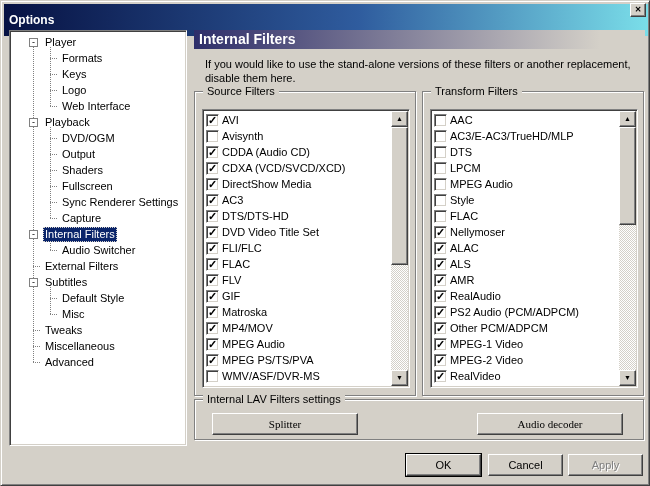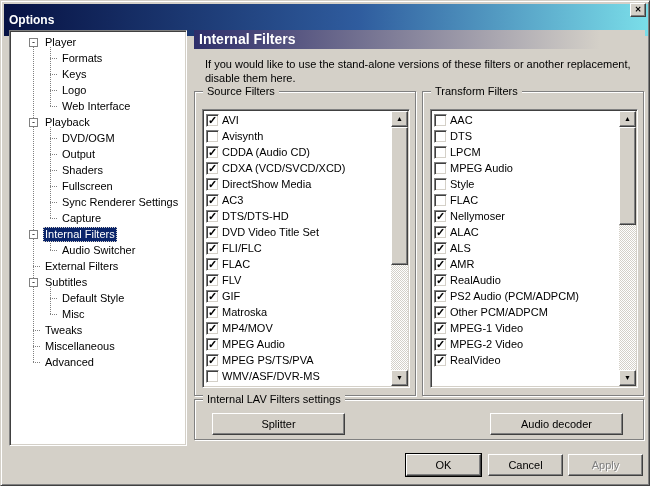--- a/index.html
+++ b/index.html
@@ -91,21 +91,21 @@
   .src-thumb { top:16px; height:138px; }
   .tf-thumb  { top:16px; height:98px; }
 
   .group-lav { left:193px; top:398px; width:450px; height:41px;
     display:flex; justify-content:space-between; padding:13px 20px 0 17px; }
   .btn {
     background:#d4d0c8; border:1px solid; border-color:#ffffff #404040 #404040 #ffffff;
     box-shadow: inset -1px -1px 0 #808080;
     font-family:"Liberation Sans",sans-serif; font-size:11px; color:#000; cursor:default;
   }
-  .lav-btn { width:133px; height:22px; }
+  .lav-btn { width:146px; height:22px;font-family:Liberation Serif, serif; }
   .foot-btn { position:absolute; top:453px; width:75px; height:22px; }
   .btn-ok { left:405px; outline:1px solid #000; }
   .btn-cancel { left:487px; }
   .btn-apply { left:567px; color:#808080; text-shadow:1px 1px 0 #ffffff; }
 </style>
 </head>
 <body>
 
 <div class="window">
 
@@ -299,20 +299,24 @@
   <div class="group group-tf">
     <span class="group-label">Transform Filters</span>
     <div class="listbox">
       <div class="rows">
           <div class="lrow">
             <span class="cb"></span>
             <span class="llabel">AAC</span>
           </div>
           <div class="lrow">
             <span class="cb"></span>
+            <span class="llabel">AC3/E-AC3/TrueHD/MLP</span>
+          </div>
+          <div class="lrow">
+            <span class="cb"></span>
             <span class="llabel">DTS</span>
           </div>
           <div class="lrow">
             <span class="cb"></span>
             <span class="llabel">LPCM</span>
           </div>
           <div class="lrow">
             <span class="cb"></span>
             <span class="llabel">MPEG Audio</span>
           </div>

